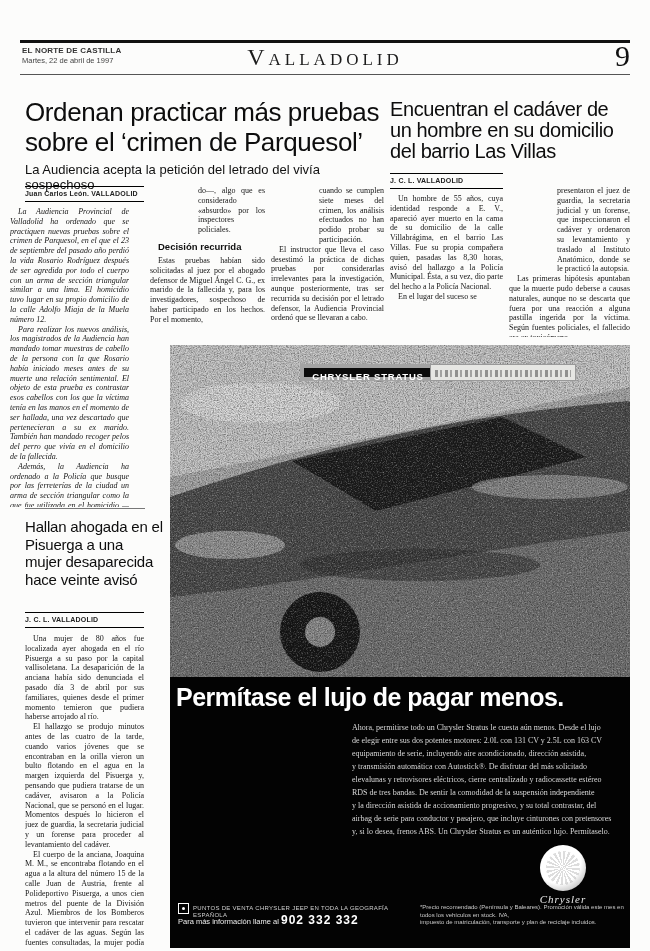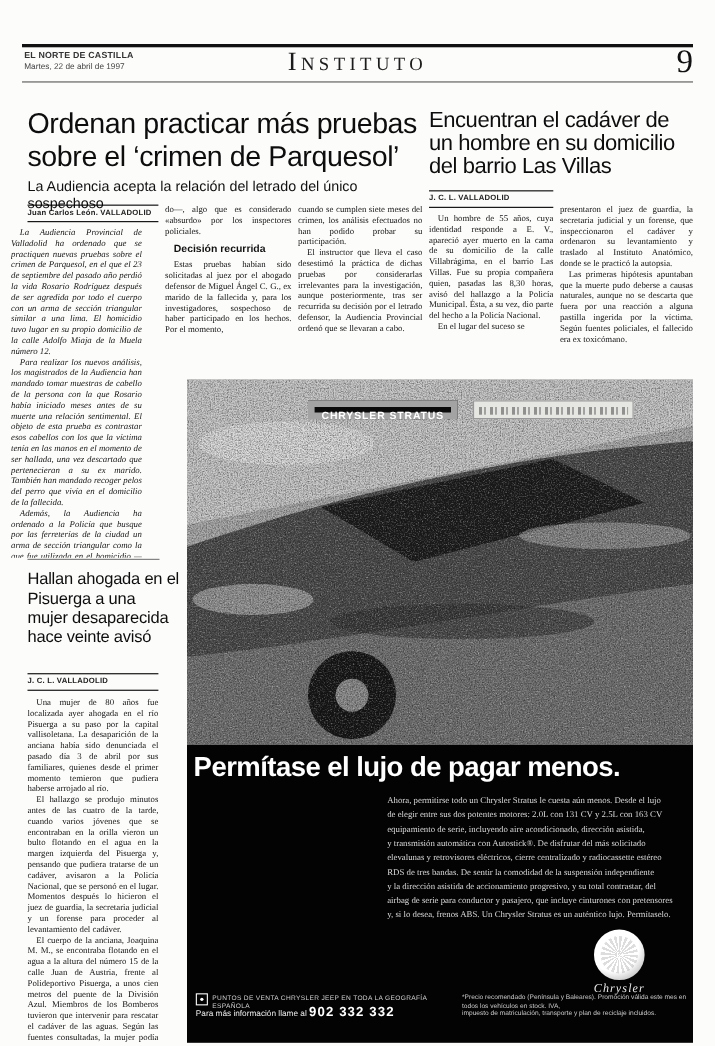--- a/index.html
+++ b/index.html
@@ -23,21 +23,21 @@
   .page-num   { right:20px; top:40px; font:30px/32px "Liberation Serif",serif; color:#111; }
   .thin-rule  { left:20px; top:74px; width:610px; height:1px; background:#555; }
 
   
   .hl   { font-family:"Liberation Sans",sans-serif; font-weight:500; color:#0d0d0d; letter-spacing:-.4px; }
   .byline-block { border-top:1px solid #000; border-bottom:1px solid #000; padding:3px 0 3px 0;
                   font:bold 7px/8px "Liberation Sans",sans-serif; color:#222; letter-spacing:.2px; }
   .bodycol { font-size:8px; line-height:9.8px; text-align:justify; overflow:hidden;
              -webkit-hyphens:auto; hyphens:auto; color:#161616; }
   .bodycol p { text-indent:8px; }
-  .bodycol p.noindent { text-indent:0; }
+  .bodycol p.noindent { text-indent:0;margin-left:48px; }
   .inhead { font:bold 9.5px/11px "Liberation Sans",sans-serif; margin:6px 0 4px 0; text-indent:0; color:#111; }
 
   
   .a1-headline { left:25px; top:97px;  width:362px; font-size:26px; line-height:30px; }
   .a1-subhead  { left:25px; top:162px; width:362px; font:13px/15px "Liberation Sans",sans-serif; color:#111; }
   .a1-byline   { left:25px; top:186px; width:119px; }
   .a1-col1 { left:10px;  top:207px; width:119px; height:300px;font-style:italic; }
   .a1-col2 { left:150px; top:186px; width:115px; height:150px; }
   .a1-col3 { left:271px; top:186px; width:113px; height:150px; }
 
@@ -48,23 +48,23 @@
   .a2-col2 { left:509px; top:186px; width:121px; height:151px; }
 
   
   .a3-rule     { left:25px; top:508px; width:120px; height:1px; background:#777; }
   .a3-headline { left:25px; top:518px; width:138px; font-size:15px; line-height:17.5px; letter-spacing:-.2px; }
   .a3-byline   { left:25px; top:612px; width:119px; }
   .a3-body     { left:25px; top:634px; width:119px; height:314px; }
 
   
   .ad-photo { left:170px; top:345px; width:460px; height:332px; background:#a8a8a8; overflow:hidden; }
-  .ad-brand-box { left:280px; top:364px; width:136px; height:17px; background:#0b0b0b;
+  .ad-brand-box { left:300px; top:364px; width:136px; height:17px; background:#0b0b0b;
                   color:#fff; font:bold 9.5px/17px "Liberation Sans",sans-serif;
-                  text-align:center; letter-spacing:.8px; border:6px solid #a3a3a3; }
+                  text-align:center; letter-spacing:.8px; border:4px solid #a3a3a3; }
   .ad-price-strip { left:430px; top:364px; width:146px; height:17px; background:#e6e6e3; border:1px solid #999; }
   .ad-price-strip .garble { margin:5px 4px 0 4px; height:7px; opacity:.55;
       background:repeating-linear-gradient(90deg,#4a4a4a 0 3px,transparent 3px 5px,#6a6a6a 5px 7px,transparent 7px 10px); }
 
   .ad-black { left:170px; top:677px; width:460px; height:271px; background:#030303; }
   .ad-headline { left:176px; top:683px; width:450px; color:#fff;
                  font:bold 25px/28px "Liberation Sans",sans-serif; letter-spacing:-.5px; }
   .ad-body { left:352px; top:721px; width:274px; color:#d8d8d8;
              font:8px/13px "Liberation Serif",serif; }
   .ad-body div { white-space:nowrap; overflow:hidden; }
@@ -84,26 +84,26 @@
   .ad-phone-line { left:178px; top:914px; color:#eee; font:7.5px/12px "Liberation Sans",sans-serif; }
   .ad-phone-number { font:bold 12px/12px "Liberation Sans",sans-serif; letter-spacing:1px; color:#fff; }
   .ad-legal { left:420px; top:904px; width:206px; color:#c9c9c9; font:6px/7.5px "Liberation Sans",sans-serif; }
 </style>
 </head>
 <body>
 
 <div class="abs top-rule"></div>
 <div class="abs paper-name">EL NORTE DE CASTILLA</div>
 <div class="abs paper-date">Martes, 22 de abril de 1997</div>
-<div class="abs masthead">Instituto</div>
+<div class="abs masthead">Valladolid</div>
 <div class="abs page-num">9</div>
 <div class="abs thin-rule"></div>
 
 <div class="abs hl a1-headline">Ordenan practicar más pruebas sobre el ‘crimen de Parquesol’</div>
-<div class="abs a1-subhead">La Audiencia acepta la relación del letrado del único sospechoso</div>
+<div class="abs a1-subhead">La Audiencia acepta la petición del letrado del vivía sospechoso</div>
 <div class="abs byline-block a1-byline">Juan Carlos León. VALLADOLID</div>
 
 <div class="abs bodycol a1-col1">
   <p>La Audiencia Provincial de Valladolid ha ordenado que se practiquen nuevas pruebas sobre el crimen de Parquesol, en el que el 23 de septiembre del pasado año perdió la vida Rosario Rodríguez después de ser agredida por todo el cuerpo con un arma de sección triangular similar a una lima. El homicidio tuvo lugar en su propio domicilio de la calle Adolfo Miaja de la Muela número 12.</p>
   <p>Para realizar los nuevos análisis, los magistrados de la Audiencia han mandado tomar muestras de cabello de la persona con la que Rosario había iniciado meses antes de su muerte una relación sentimental. El objeto de esta prueba es contrastar esos cabellos con los que la víctima tenía en las manos en el momento de ser hallada, una vez descartado que pertenecieran a su ex marido. También han mandado recoger pelos del perro que vivía en el domicilio de la fallecida.</p>
   <p>Además, la Audiencia ha ordenado a la Policía que busque por las ferreterías de la ciudad un arma de sección triangular como la que fue utilizada en el homicidio —que no ha apareci-</p>
 </div>
 
 <div class="abs bodycol a1-col2">
   <p class="noindent">do—, algo que es considerado «absurdo» por los inspectores policiales.</p>

